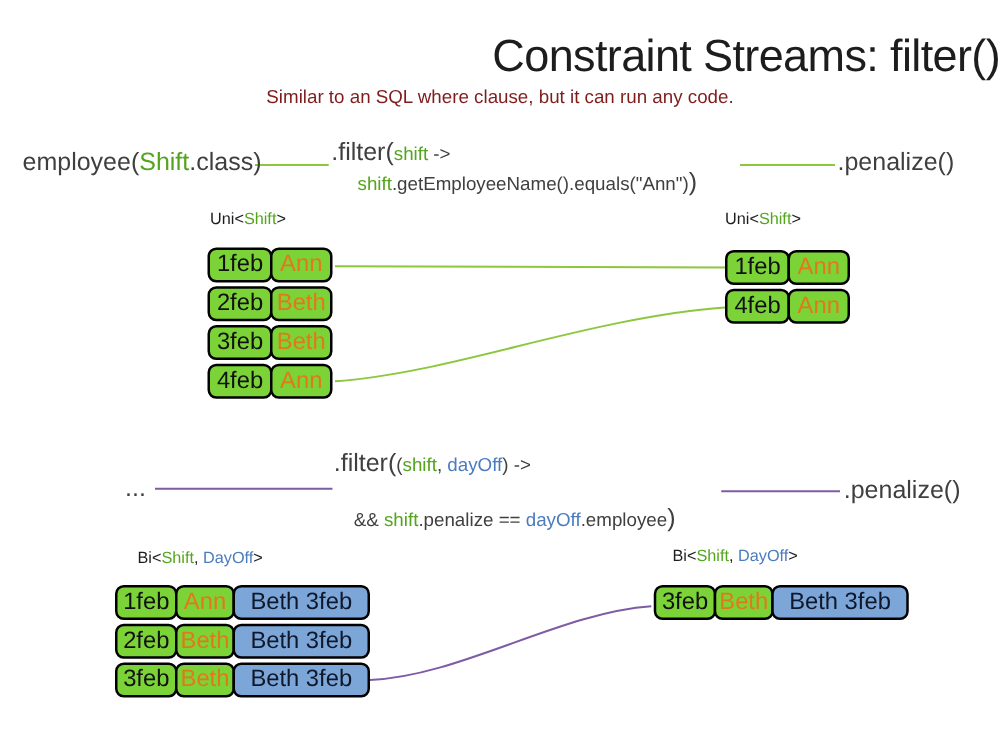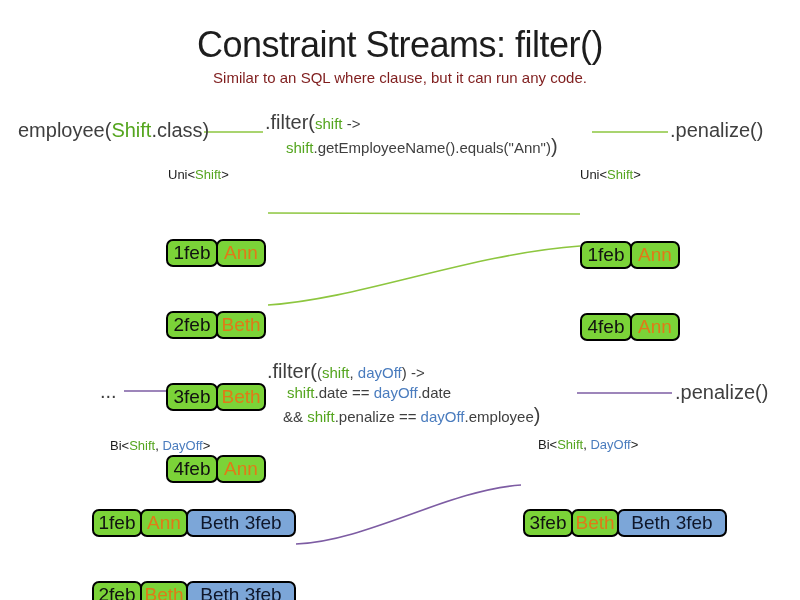--- a/index.html
+++ b/index.html
@@ -10,21 +10,21 @@
     color: #3f3f3f;
   }
   .slide { position: relative; width: 800px; height: 600px; background: #fff; overflow: hidden; }
 
   .connectors { position: absolute; left: 0; top: 0; width: 800px; height: 600px; pointer-events: none; }
   .line-green { stroke: var(--connector-green, #8dc63f); stroke-width: 1.6; fill: none; }
   .line-purple { stroke: var(--connector-purple, #7d5ca3); stroke-width: 1.6; fill: none; }
 
   .title {
     position: absolute; top: 24px; left: 0; width: 800px;
-    text-align: center; font-size: 36px; font-weight: 400; color: #1d1d1d;
+    text-align: right; font-size: 36px; font-weight: 400; color: #1d1d1d;
     letter-spacing: -0.5px;
   }
   .subtitle {
     position: absolute; top: 69px; left: 0; width: 800px;
     text-align: center; font-size: 15px; color: #7f1d1d;
   }
 
   .code { position: absolute; white-space: nowrap; line-height: 1; font-size: 20px; color: var(--dark-text, #3f3f3f); }
   .code.small { font-size: 15px; }
   .big   { font-size: 20px; margin-top: 20px; }
@@ -33,21 +33,21 @@
   .blue  { color: var(--blue-text, #4a7cbe); }
   .dark  { color: var(--dark-text, #3f3f3f); }
 
   .tbl-label { position: absolute; font-size: 13px; color: #1d1d1d; white-space: nowrap; }
 
   .tbl { position: absolute; }
   .row { display: flex; margin-bottom: 3px; }
   .cell {
     height: 28px; border: 2px solid #000; border-radius: 7px;
     display: flex; align-items: center; justify-content: center;
-    font-size: 19px; margin-right: -2px; position: relative; margin-top: 41px;
+    font-size: 19px; margin-right: -2px; position: relative;
   }
   .gbg { background: var(--cell-green-bg, #7bd338); }
   .bbg { background: var(--cell-blue-bg, #7ca6d8); }
   .c-date    { width: 52px; color: #111; }
   .c-name    { width: 50px; color: var(--orange-text, #e07a18); }
   .c-date3   { width: 50px; color: #111; }
   .c-name3   { width: 48px; color: var(--orange-text, #e07a18); }
   .c-dayoff  { width: 110px; color: #0f172a; }
 
   #uni-left-table  { left: 166px; top: 198px; }
@@ -128,21 +128,20 @@
     <div class="row">
       <div class="cell c-date gbg">4feb</div>
       <div class="cell c-name gbg">Ann</div>
     </div>
   </div>
 
   <div class="code" id="ellipsis">...</div>
 
   <div class="code" id="filter2-line1"><span class="dark big">.filter(</span><span class="dark sm">(</span><span class="green sm">shift</span><span class="dark sm">, </span><span class="blue sm">dayOff</span><span class="dark sm">) -&gt;</span></div>
 
-  <div class="code small" id="filter2-line2"><span class="green">shift</span><span class="dark">.date == </span><span class="blue">dayOff</span><span class="dark">.date</span></div>
 
   <div class="code small" id="filter2-line3"><span class="dark">&amp;&amp; </span><span class="green">shift</span><span class="dark">.penalize == </span><span class="blue">dayOff</span><span class="dark">.employee</span><span class="dark big">)</span></div>
 
   <div class="code" id="penalize-mid">.penalize()</div>
 
   <div class="tbl-label" id="bi-left-label"><span>Bi&lt;</span><span class="green">Shift</span><span>, </span><span class="blue">DayOff</span><span>&gt;</span></div>
 
   <div class="tbl" id="bi-left-table">
     <div class="row">
       <div class="cell c-date3 gbg">1feb</div>

